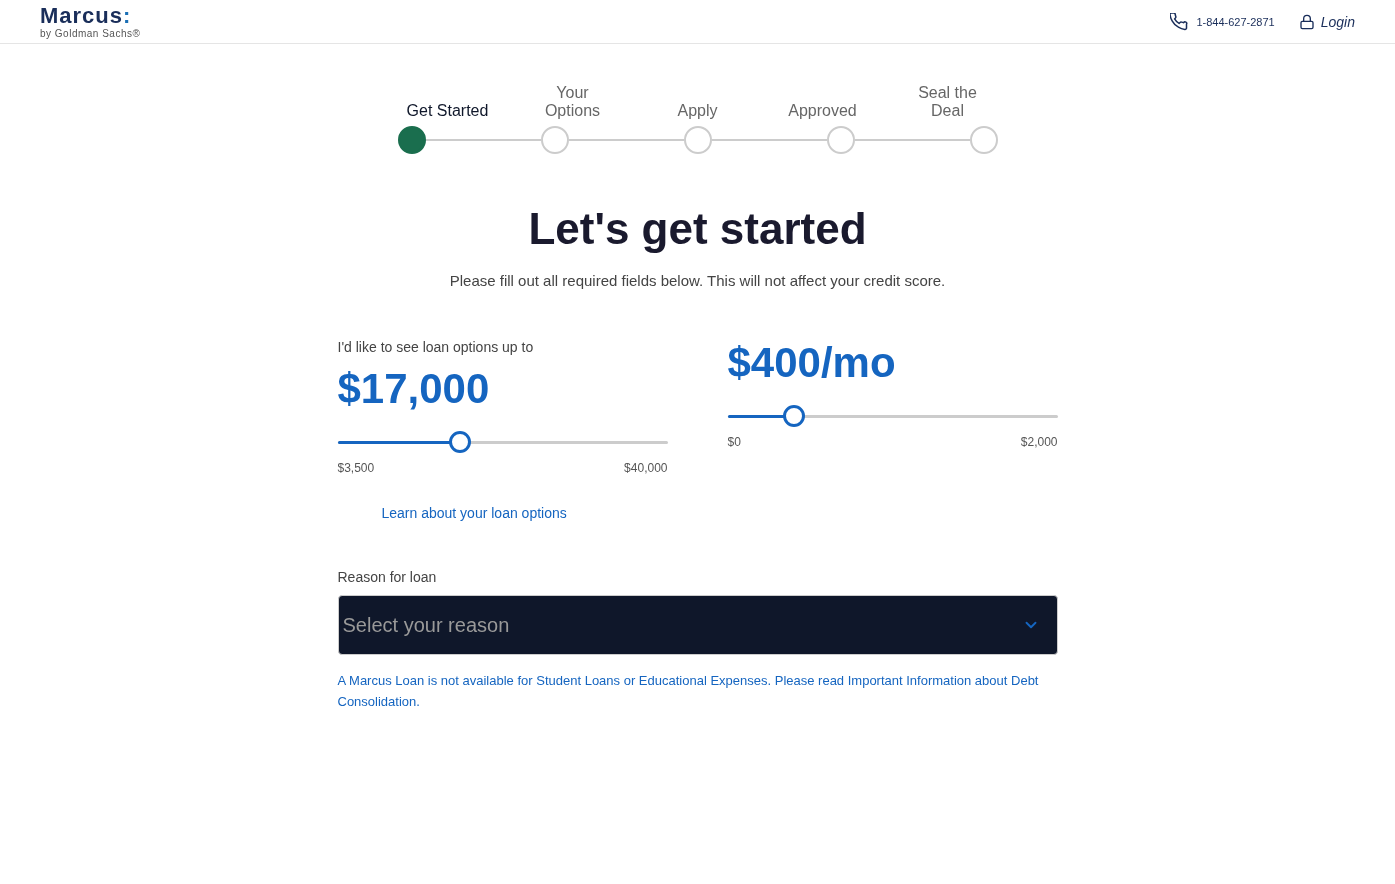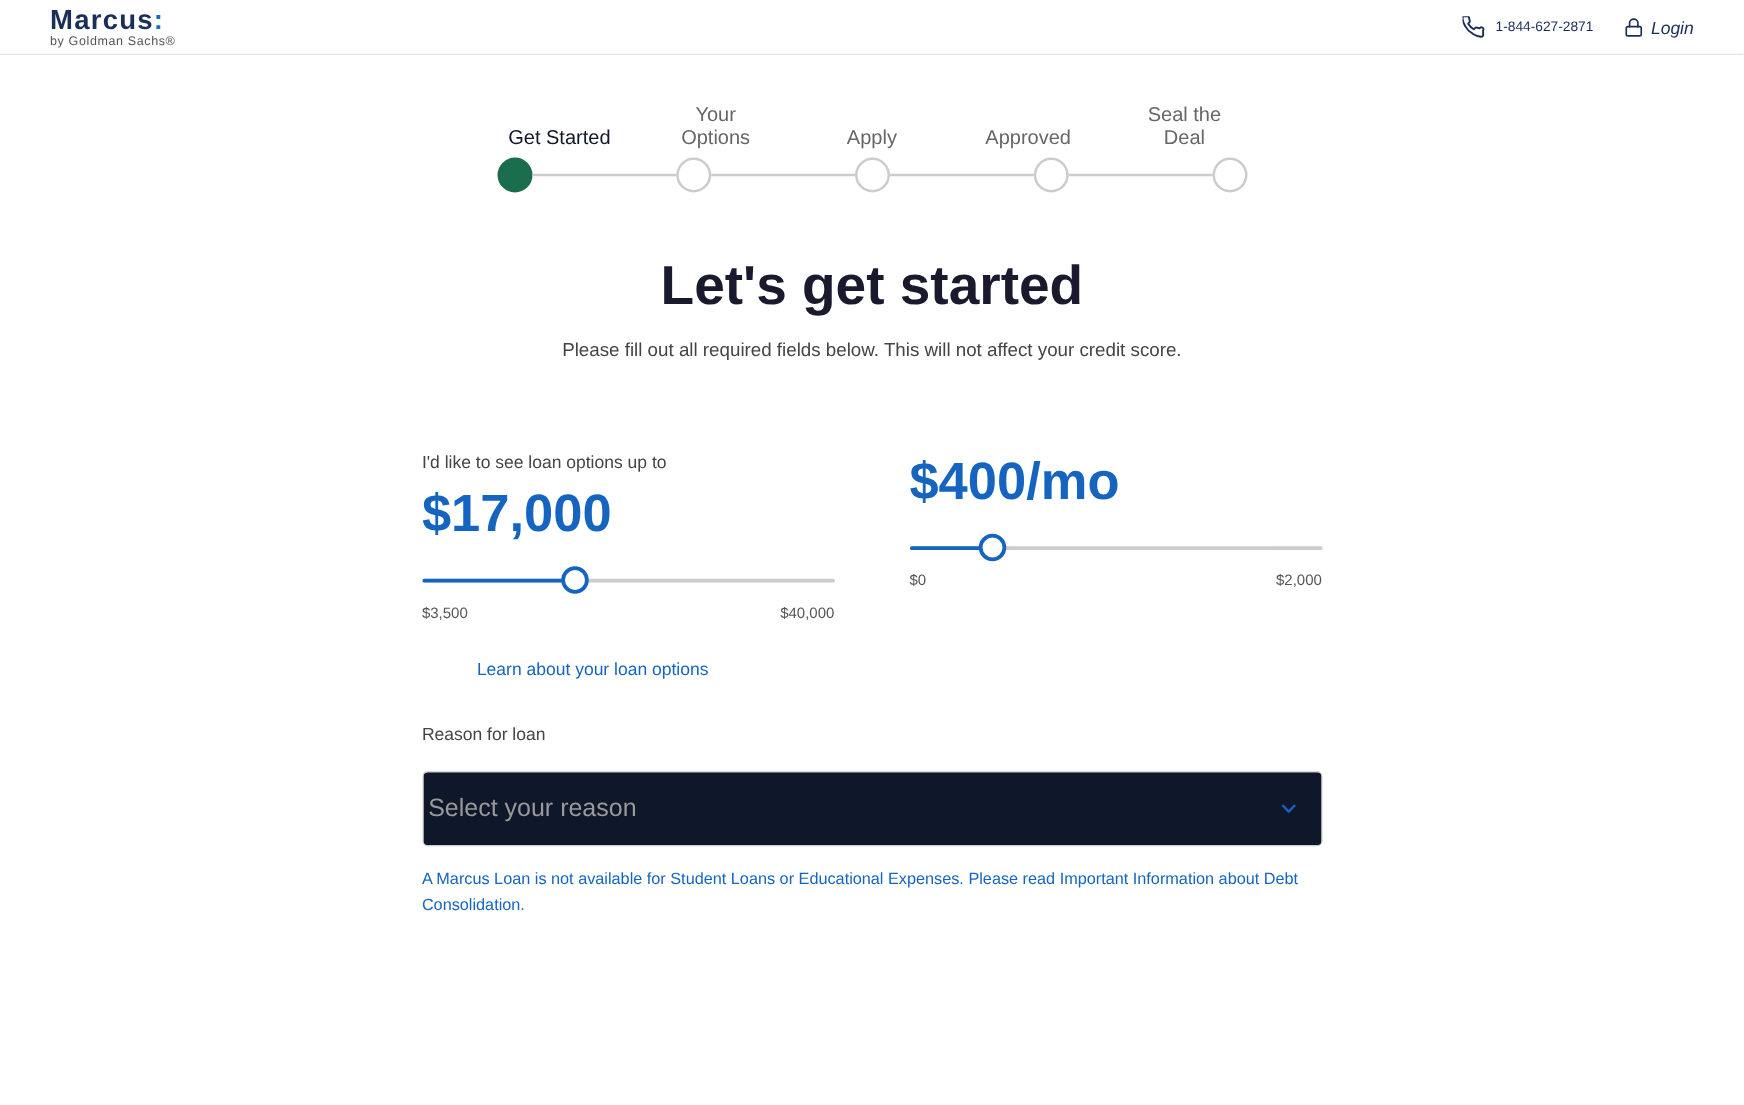--- a/index.html
+++ b/index.html
@@ -78,21 +78,20 @@
     }
 
     
     .loan-options-row {
       display: flex;
       gap: 60px;
       margin-bottom: 20px;
     }
     .loan-option {
       flex: 1;
-      margin-top: 22px;
     }
     .loan-option-label {
       font-size: 14px;
       color: #444;
       margin-bottom: 10px;
     }
     .loan-option-value {
       font-size: 42px;
       font-weight: 700;
       color: #1565c0;
@@ -139,30 +138,30 @@
       cursor: pointer;
       z-index: 2;
     }
 
     .learn-link {
       font-size: 14px;
       color: #1565c0;
       text-decoration: none;
       cursor: pointer;
       display: inline-block;
-      margin-bottom: 36px;
+      margin-bottom: 48px;
       margin-top: 10px;
       padding-left: 44px;
     }
 
     
     .reason-label {
       font-size: 14px;
       color: #444;
-      margin-bottom: 22px;
+      margin-bottom: 10px;
     }
     .reason-select-wrapper {
       position: relative;
       margin-bottom: 16px;
     }
     .reason-select-wrapper select {
       width: 100%;
       border: 1.5px solid #ccc;
       border-radius: 4px;
       padding: 18px 4px;

